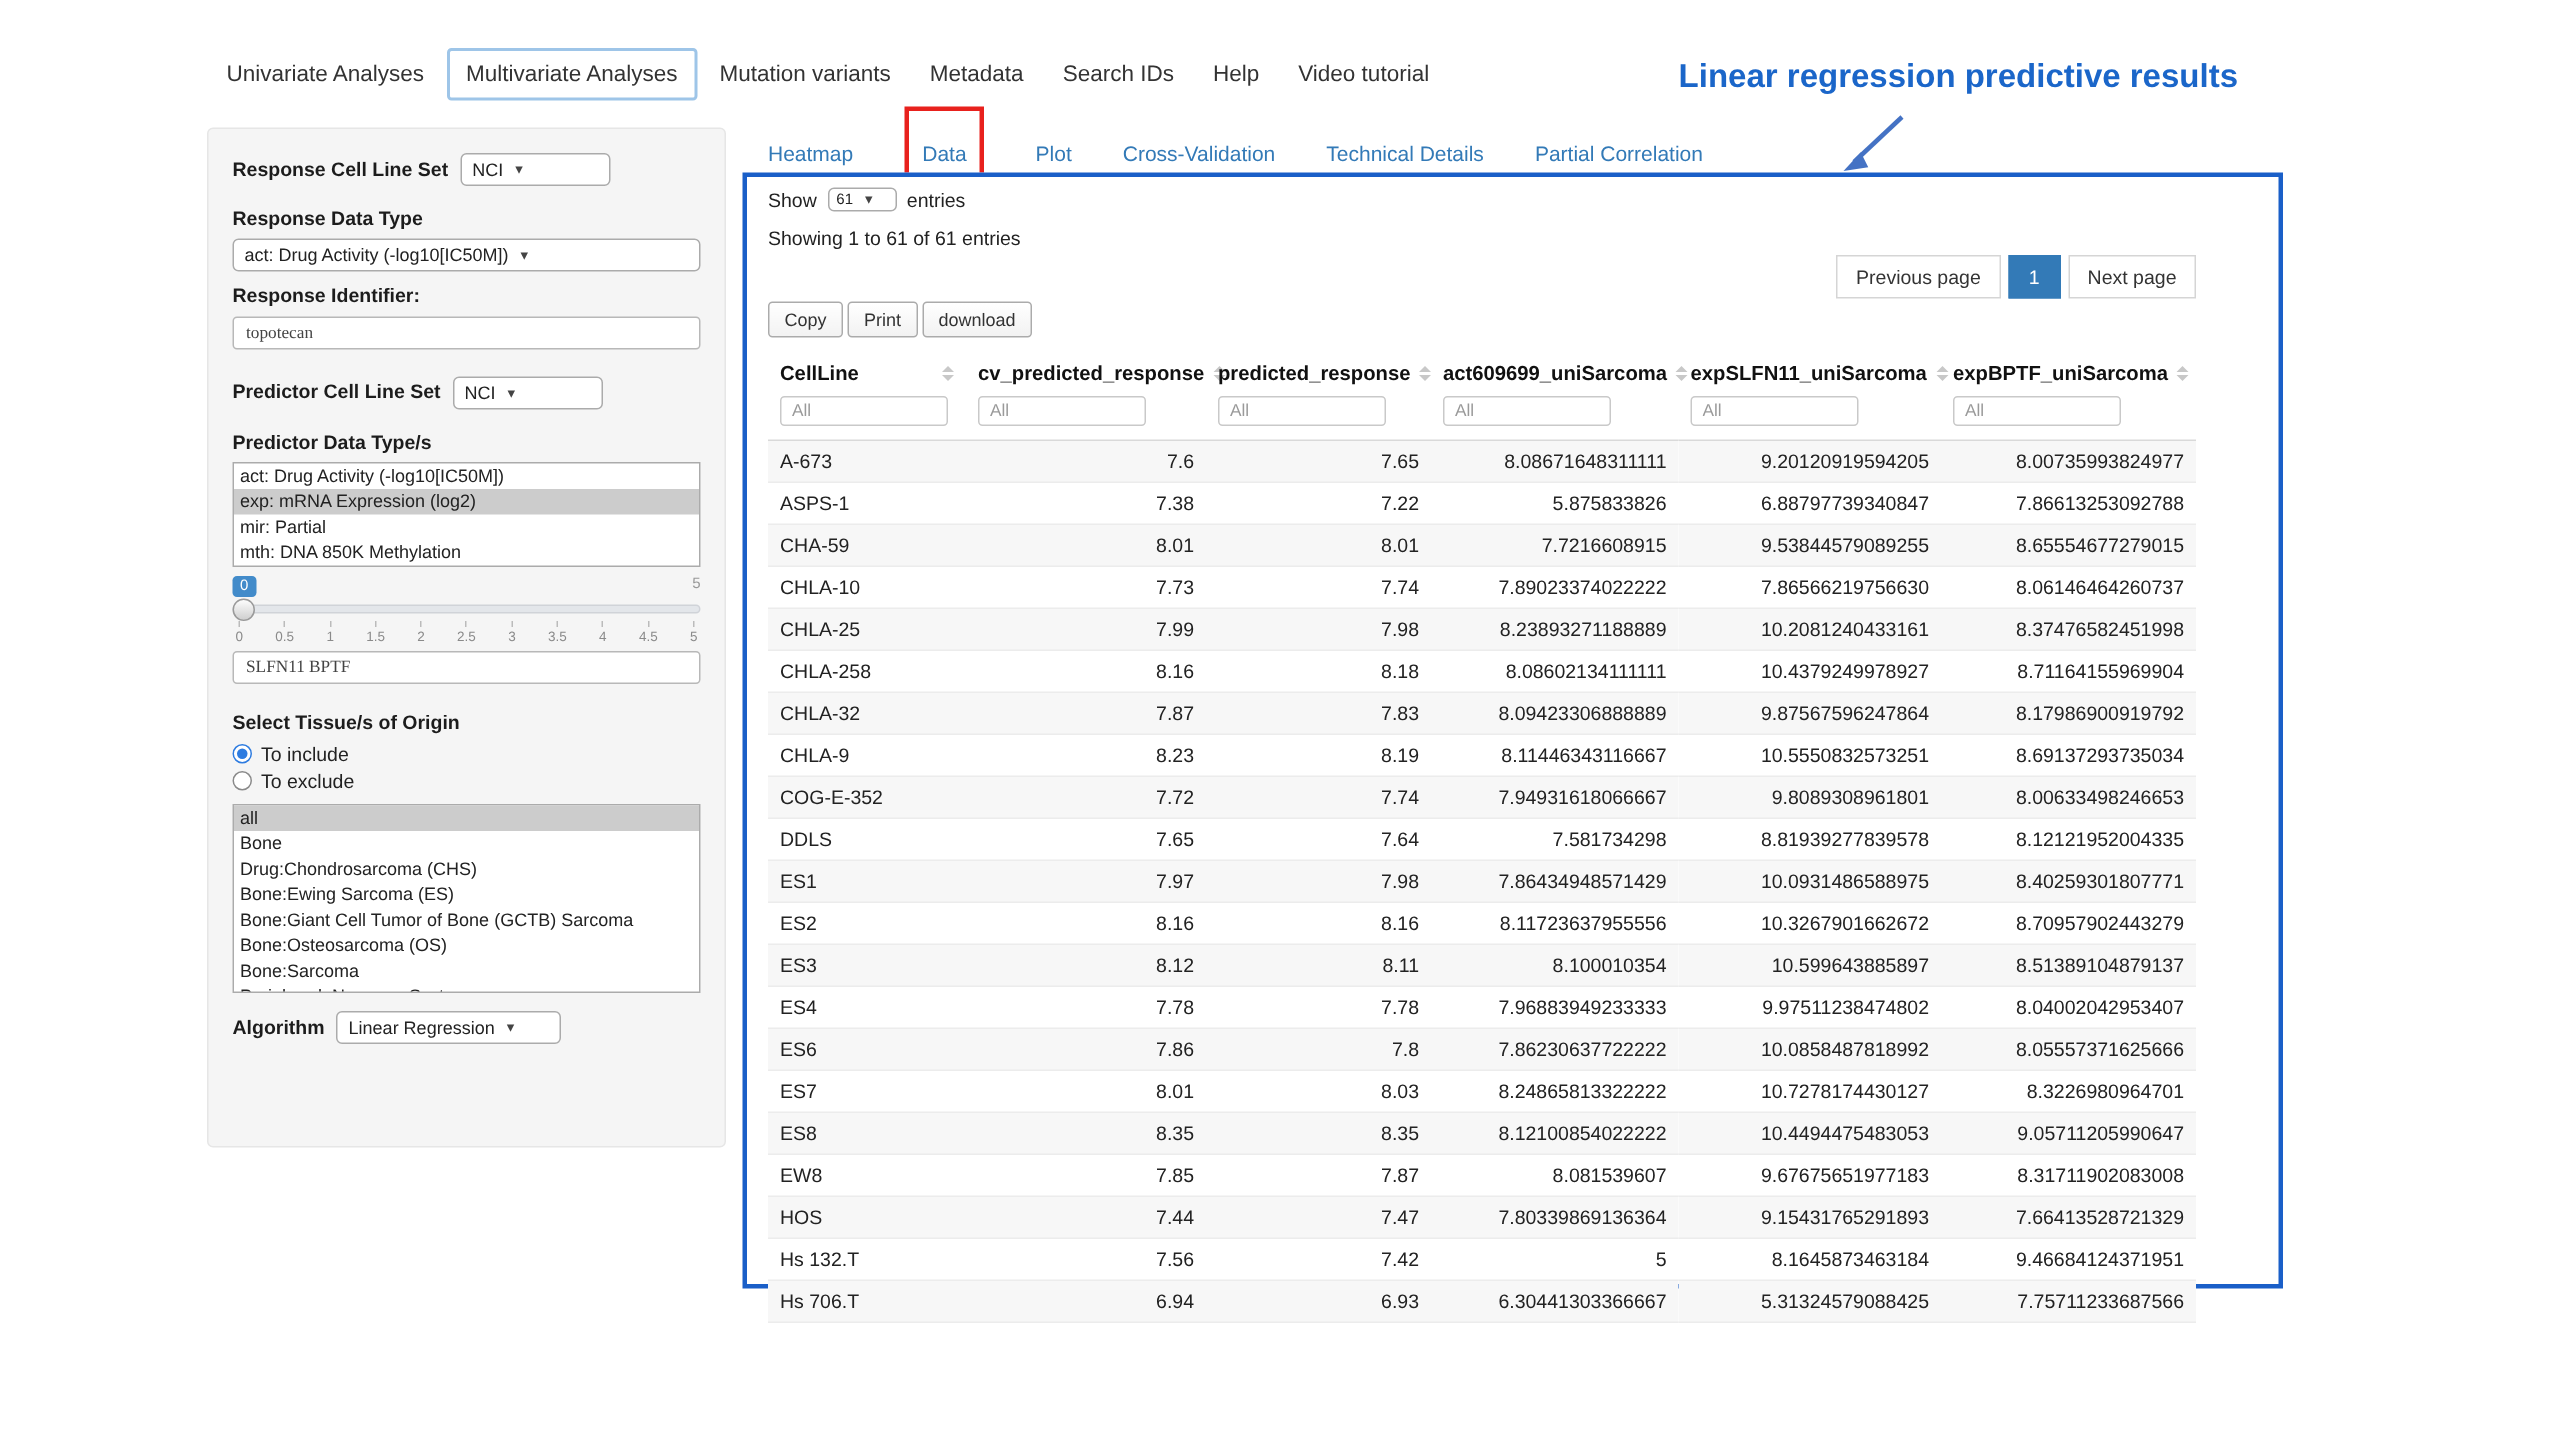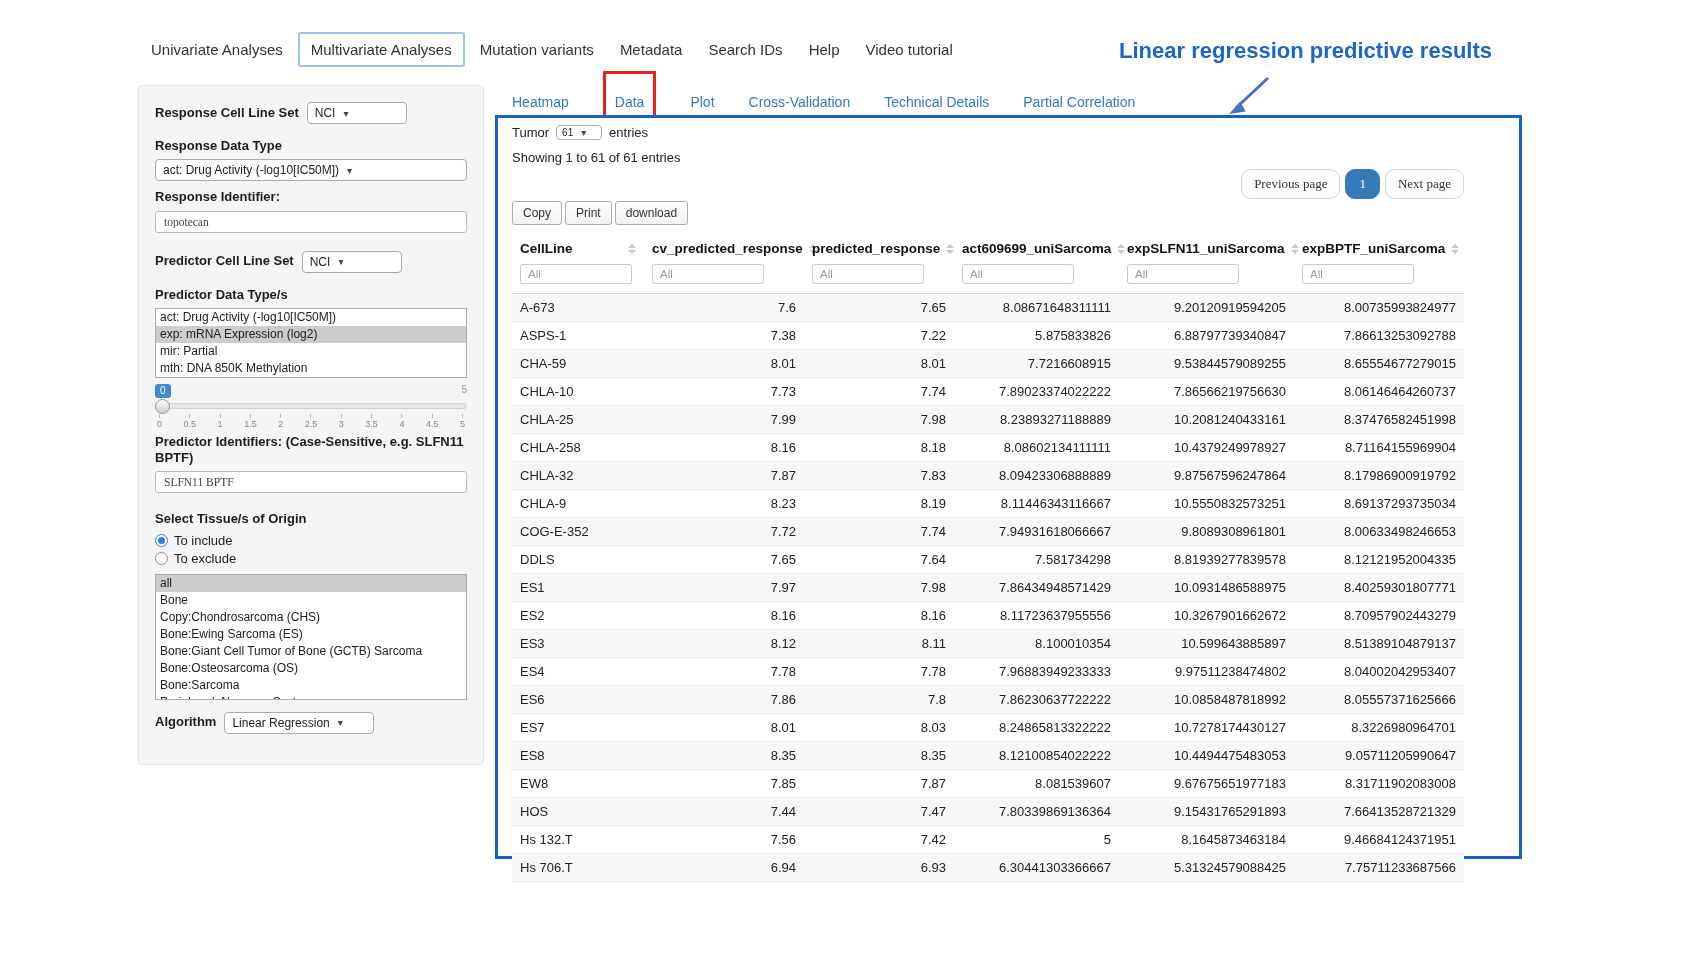--- a/index.html
+++ b/index.html
@@ -53,21 +53,21 @@
   .tab{font-size:14px;color:var(--link-blue,#337ab7);cursor:pointer;white-space:nowrap}
   .tab.annotated{border:3px solid var(--annotation-red,#e8211d);padding:20px 9px}
 
   
   .main-box{position:absolute;left:495px;top:115px;width:1027px;height:744px;border:3px solid var(--panel-border-blue,#1a5fc8);background:#fff;padding:5px 14px 10px 14px}
   .main-inner{width:952px}
   .show-entries{display:flex;align-items:center;gap:7px;font-size:13px;color:#222;margin-top:2px}
   .select.tiny{padding:1px 5px;font-size:10px;width:46px}
   .showing-text{font-size:13px;margin-top:10px;color:#222}
   .pagination{display:flex;justify-content:flex-end;gap:5px;margin-top:4px}
-  .page-btn{font-family:Liberation Serif, serif;font-size:13px;color:#333;background:#fff;border:1px solid #d5d5d5;border-radius:10px;padding:6px 12px;cursor:pointer}
+  .page-btn{font-family:Liberation Sans, sans-serif;font-size:13px;color:#333;background:#fff;border:1px solid #d5d5d5;border-radius:0;padding:6px 12px;cursor:pointer}
   .page-btn.current{background:var(--active-page-blue,#337ab7);border-color:var(--active-page-blue,#337ab7);color:#fff;padding:6px 13px}
   .dt-buttons{display:flex;gap:3px;margin-top:2px}
   .dt-btn{font-family:inherit;font-size:12px;color:#333;background:linear-gradient(#fff,#f2f2f2);border:1px solid #ababab;border-radius:3px;padding:4px 10px;cursor:pointer}
 
   
   table{border-collapse:collapse;width:952px;margin-top:8px;table-layout:fixed}
   thead th{padding:8px 8px 6px;font-size:13.5px;color:#111;text-align:left;vertical-align:middle;font-weight:bold}
   th:nth-child(1),td:nth-child(1){width:132px}
   th:nth-child(2),td:nth-child(2){width:160px}
   th:nth-child(3),td:nth-child(3){width:150px}
@@ -156,38 +156,37 @@
           <span class="tick">2</span>
           <span class="tick">2.5</span>
           <span class="tick">3</span>
           <span class="tick">3.5</span>
           <span class="tick">4</span>
           <span class="tick">4.5</span>
           <span class="tick">5</span>
         </div>
     </div>
 
-    <label class="lbl">Predictor Identifiers: (Case-Sensitive, e.g. SLFN11 BPTF)</label>
     <input class="text-input mb18" value="SLFN11 BPTF" style="">
 
     <label class="lbl">Select Tissue/s of Origin</label>
     <div class="mb8">
         <label class="radio">
           <span class="rdot checked"></span>
           <span>To include</span>
         </label>
         <label class="radio">
           <span class="rdot"></span>
           <span>To exclude</span>
         </label>
       </div>
     <div class="listbox tall">
         <div class="opt sel">all</div>
         <div class="opt">Bone</div>
-        <div class="opt">Copy:Chondrosarcoma (CHS)</div>
+        <div class="opt">Drug:Chondrosarcoma (CHS)</div>
         <div class="opt">Bone:Ewing Sarcoma (ES)</div>
         <div class="opt">Bone:Giant Cell Tumor of Bone (GCTB) Sarcoma</div>
         <div class="opt">Bone:Osteosarcoma (OS)</div>
         <div class="opt">Bone:Sarcoma</div>
         <div class="opt">Peripheral_Nervous_System</div>
       </div>
 
     <div class="inline-field">
       <label class="lbl">Algorithm</label>
       <div class="select md">
@@ -204,21 +203,21 @@
       <div class="tab">Plot</div>
       <div class="tab">Cross-Validation</div>
       <div class="tab">Technical Details</div>
       <div class="tab">Partial Correlation</div>
     </div>
 
   <div class="main-box">
     <div class="main-inner">
 
       <div class="show-entries">
-        <span>Tumor</span>
+        <span>Show</span>
         <div class="select tiny">
           <span>61</span>
           <span class="chev">▾</span>
         </div>
         <span>entries</span>
       </div>
 
       <div class="showing-text">Showing 1 to 61 of 61 entries</div>
 
       <div class="pagination">

